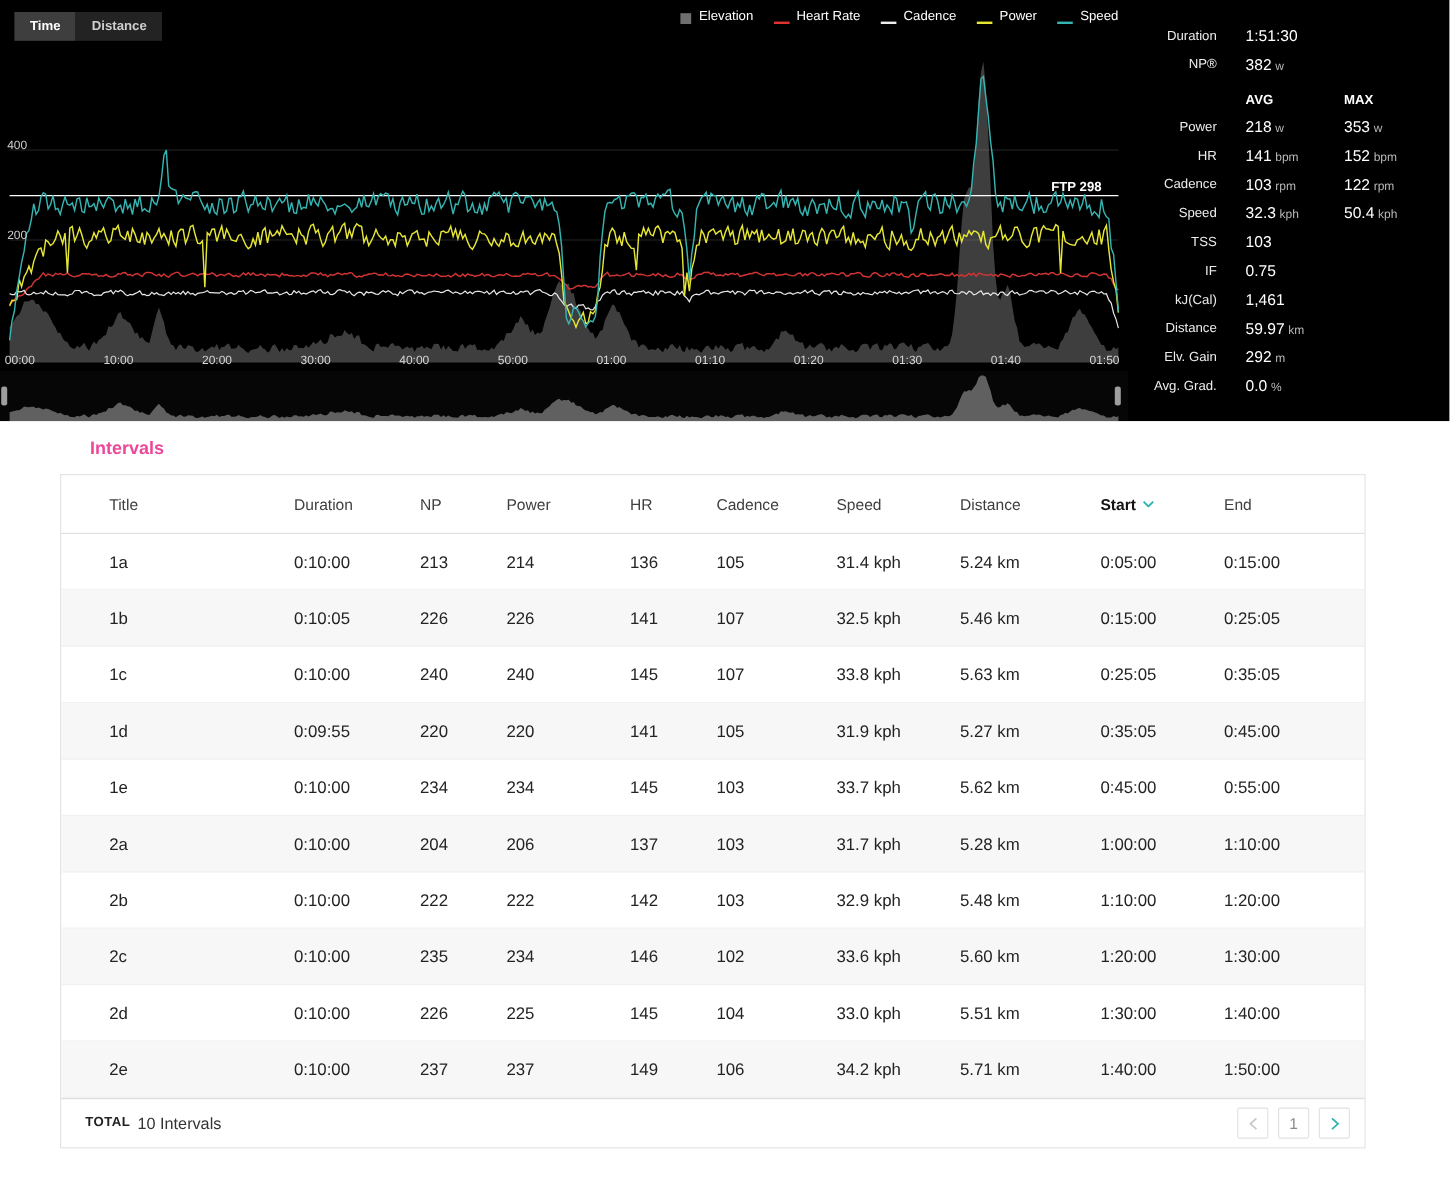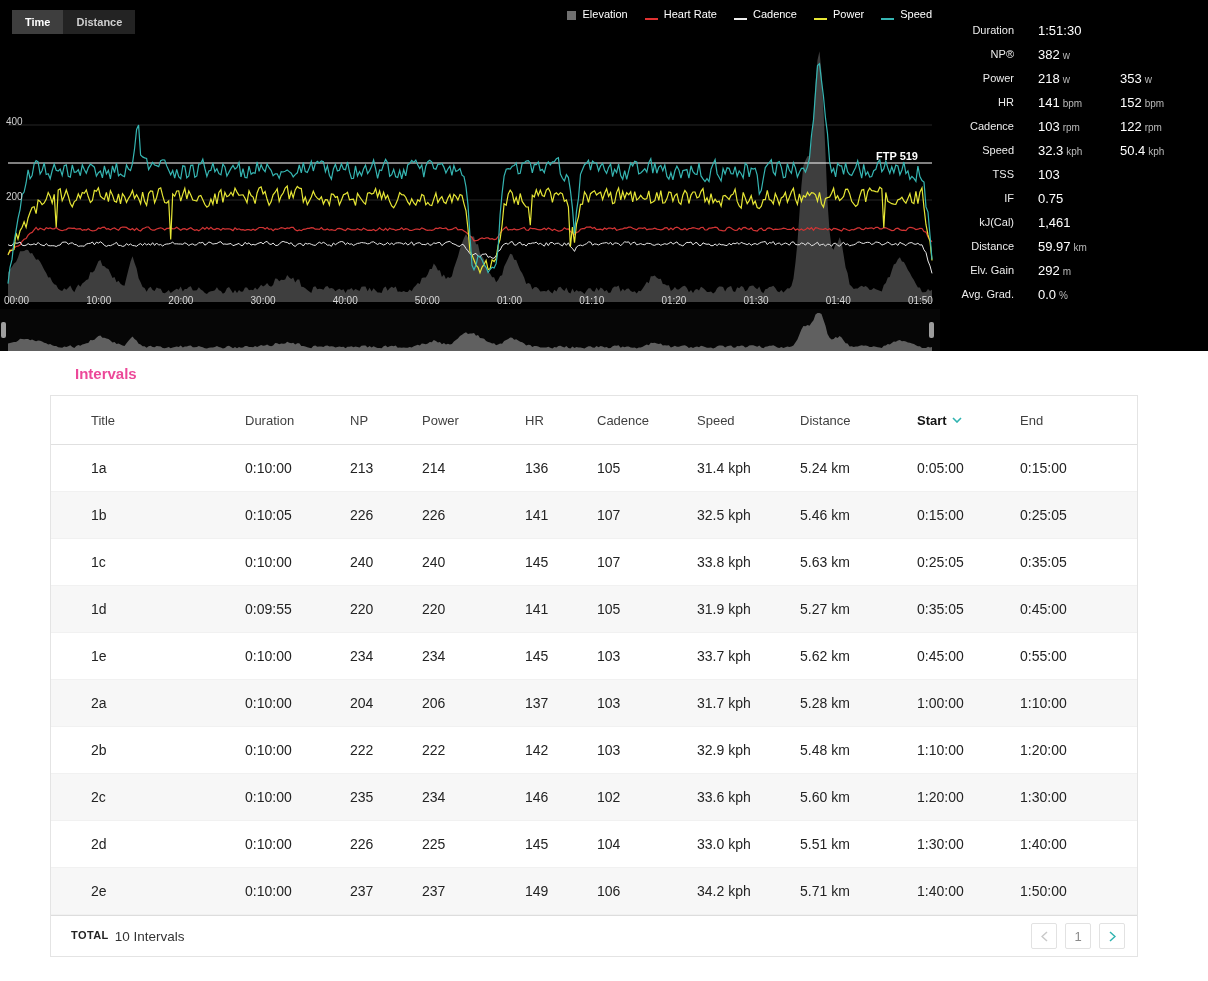--- a/index.html
+++ b/index.html
@@ -119,21 +119,21 @@
         <g id="g-lines">
             <polyline points="8.0,253.8 10.0,251.9 12.0,249.5 14.0,247.9 16.0,246.5 18.0,246.2 20.1,244.8 22.1,241.3 24.1,239.3 26.1,238.6 28.1,235.1 30.1,233.3 32.1,232.4 34.1,229.9 36.1,227.4 38.1,230.0 40.1,228.3 42.1,229.0 44.2,230.1 46.2,227.8 48.2,228.6 50.2,227.9 52.2,228.9 54.2,228.8 56.2,227.5 58.2,229.2 60.2,230.1 62.2,230.7 64.2,230.0 66.3,229.6 68.3,228.1 70.3,228.1 72.3,228.3 74.3,228.1 76.3,229.2 78.3,228.8 80.3,228.6 82.3,230.4 84.3,229.7 86.3,230.1 88.3,228.7 90.4,230.2 92.4,230.8 94.4,230.6 96.4,230.0 98.4,228.0 100.4,228.6 102.4,227.3 104.4,227.1 106.4,229.2 108.4,228.7 110.4,229.9 112.5,228.5 114.5,227.9 116.5,229.2 118.5,230.3 120.5,227.8 122.5,227.0 124.5,227.1 126.5,227.4 128.5,228.9 130.5,229.8 132.5,228.5 134.5,230.5 136.6,228.4 138.6,230.2 140.6,231.0 142.6,228.8 144.6,228.0 146.6,227.0 148.6,227.0 150.6,229.3 152.6,230.2 154.6,230.1 156.6,229.0 158.7,228.4 160.7,227.8 162.7,228.5 164.7,229.9 166.7,228.4 168.7,228.4 170.7,227.6 172.7,228.8 174.7,228.6 176.7,227.3 178.7,228.7 180.7,230.3 182.8,228.9 184.8,228.7 186.8,229.7 188.8,228.6 190.8,227.8 192.8,229.3 194.8,230.3 196.8,229.7 198.8,230.7 200.8,229.4 202.8,227.5 204.9,229.2 206.9,227.3 208.9,229.1 210.9,227.4 212.9,229.2 214.9,229.6 216.9,228.4 218.9,228.8 220.9,230.2 222.9,228.4 224.9,229.1 226.9,228.9 229.0,228.8 231.0,229.4 233.0,230.6 235.0,227.8 237.0,229.5 239.0,228.8 241.0,229.8 243.0,229.6 245.0,230.3 247.0,229.7 249.0,229.7 251.1,230.4 253.1,229.3 255.1,230.3 257.1,229.1 259.1,227.5 261.1,227.5 263.1,227.6 265.1,229.1 267.1,227.5 269.1,229.4 271.1,228.8 273.1,230.6 275.2,228.8 277.2,229.3 279.2,228.8 281.2,227.6 283.2,228.0 285.2,228.9 287.2,228.0 289.2,228.4 291.2,227.3 293.2,227.4 295.2,229.8 297.3,230.9 299.3,230.0 301.3,230.7 303.3,229.3 305.3,229.2 307.3,228.4 309.3,228.4 311.3,227.6 313.3,227.9 315.3,229.2 317.3,229.0 319.3,229.4 321.4,227.5 323.4,229.7 325.4,229.9 327.4,229.0 329.4,230.2 331.4,229.7 333.4,230.2 335.4,230.4 337.4,228.6 339.4,228.4 341.4,228.9 343.5,229.9 345.5,230.6 347.5,228.5 349.5,229.1 351.5,229.8 353.5,229.8 355.5,229.9 357.5,228.6 359.5,229.7 361.5,230.1 363.5,228.3 365.5,229.2 367.6,230.4 369.6,230.1 371.6,230.3 373.6,229.4 375.6,230.7 377.6,229.7 379.6,227.9 381.6,229.6 383.6,230.4 385.6,228.3 387.6,230.3 389.7,228.2 391.7,229.2 393.7,229.3 395.7,230.3 397.7,229.6 399.7,229.5 401.7,227.8 403.7,229.8 405.7,228.7 407.7,229.0 409.7,230.4 411.7,230.5 413.8,229.7 415.8,229.0 417.8,229.2 419.8,229.6 421.8,227.9 423.8,228.8 425.8,229.9 427.8,230.3 429.8,230.0 431.8,230.3 433.8,229.8 435.9,228.1 437.9,228.6 439.9,227.7 441.9,228.4 443.9,228.5 445.9,227.9 447.9,229.8 449.9,229.7 451.9,229.4 453.9,228.2 455.9,227.4 457.9,229.9 460.0,229.7 462.0,229.5 464.0,231.0 466.0,232.3 468.0,234.0 470.0,236.0 472.0,237.4 474.0,240.8 476.0,240.7 478.0,240.1 480.0,238.7 482.1,237.9 484.1,238.7 486.1,237.9 488.1,237.9 490.1,239.1 492.1,238.7 494.1,239.6 496.1,239.1 498.1,236.7 500.1,233.3 502.1,230.7 504.1,228.7 506.2,227.0 508.2,230.1 510.2,229.5 512.2,229.8 514.2,229.0 516.2,229.9 518.2,229.7 520.2,229.0 522.2,228.2 524.2,227.4 526.2,230.0 528.3,230.3 530.3,228.0 532.3,228.7 534.3,228.5 536.3,229.1 538.3,229.7 540.3,229.9 542.3,229.4 544.3,228.3 546.3,229.8 548.3,227.9 550.3,229.0 552.4,230.5 554.4,229.1 556.4,230.2 558.4,231.1 560.4,230.9 562.4,230.1 564.4,227.7 566.4,229.2 568.4,228.8 570.4,231.6 572.4,233.0 574.5,234.7 576.5,232.4 578.5,231.8 580.5,229.3 582.5,228.6 584.5,228.6 586.5,227.1 588.5,227.1 590.5,226.9 592.5,228.4 594.5,227.5 596.5,229.6 598.6,229.4 600.6,229.2 602.6,230.0 604.6,228.1 606.6,229.3 608.6,228.1 610.6,228.0 612.6,228.8 614.6,227.8 616.6,230.4 618.6,229.8 620.7,229.2 622.7,228.8 624.7,227.9 626.7,228.1 628.7,227.1 630.7,227.0 632.7,228.3 634.7,229.0 636.7,229.8 638.7,228.1 640.7,228.0 642.7,228.4 644.8,227.7 646.8,229.8 648.8,229.2 650.8,229.2 652.8,228.8 654.8,228.1 656.8,229.1 658.8,229.5 660.8,229.9 662.8,229.4 664.8,227.9 666.9,227.6 668.9,229.9 670.9,228.1 672.9,229.7 674.9,227.8 676.9,227.2 678.9,228.0 680.9,229.7 682.9,229.6 684.9,228.2 686.9,230.0 688.9,228.5 691.0,228.4 693.0,227.7 695.0,228.0 697.0,228.7 699.0,229.0 701.0,227.5 703.0,227.4 705.0,230.0 707.0,230.0 709.0,228.2 711.0,228.2 713.1,227.7 715.1,227.1 717.1,227.6 719.1,230.0 721.1,230.4 723.1,230.8 725.1,230.7 727.1,227.9 729.1,227.1 731.1,228.0 733.1,229.6 735.1,230.5 737.2,230.1 739.2,228.0 741.2,229.6 743.2,227.6 745.2,227.4 747.2,228.8 749.2,229.3 751.2,227.9 753.2,230.3 755.2,230.6 757.2,231.0 759.3,228.9 761.3,228.2 763.3,230.4 765.3,230.3 767.3,228.3 769.3,227.9 771.3,228.5 773.3,229.9 775.3,229.2 777.3,229.3 779.3,229.2 781.3,229.0 783.4,228.1 785.4,228.5 787.4,229.5 789.4,229.3 791.4,229.5 793.4,227.6 795.4,230.1 797.4,228.9 799.4,230.2 801.4,228.9 803.4,230.4 805.5,229.6 807.5,227.8 809.5,229.3 811.5,227.7 813.5,230.3 815.5,227.7 817.5,228.0 819.5,229.0 821.5,229.2 823.5,229.3 825.5,228.5 827.5,229.9 829.6,228.8 831.6,230.4 833.6,228.4 835.6,228.7 837.6,229.4 839.6,230.1 841.6,231.0 843.6,228.5 845.6,229.0 847.6,230.0 849.6,230.5 851.7,229.5 853.7,229.8 855.7,228.9 857.7,227.9 859.7,227.8 861.7,229.4 863.7,229.6 865.7,228.0 867.7,228.6 869.7,228.1 871.7,227.8 873.7,228.9 875.8,227.3 877.8,227.3 879.8,228.8 881.8,228.9 883.8,227.6 885.8,227.8 887.8,228.8 889.8,229.6 891.8,230.6 893.8,230.4 895.8,228.6 897.9,228.2 899.9,229.6 901.9,230.4 903.9,230.2 905.9,230.6 907.9,228.3 909.9,227.3 911.9,227.7 913.9,228.2 915.9,229.6 917.9,229.2 919.9,228.4 922.0,228.5 924.0,231.5 926.0,232.1 928.0,237.0 930.0,239.8 932.0,241.7" fill="none" stroke="#d23434" stroke-width="1.2"></polyline>
             <polyline points="8.0,244.7 10.0,245.6 12.0,245.5 14.0,242.6 16.0,243.2 18.0,243.1 20.1,242.0 22.1,245.2 24.1,245.7 26.1,245.2 28.1,243.6 30.1,244.8 32.1,244.6 34.1,243.8 36.1,244.9 38.1,242.4 40.1,244.4 42.1,245.2 44.2,245.8 46.2,243.6 48.2,245.5 50.2,245.8 52.2,245.7 54.2,245.8 56.2,246.5 58.2,245.4 60.2,245.0 62.2,242.3 64.2,242.1 66.3,242.1 68.3,244.3 70.3,243.2 72.3,242.8 74.3,244.4 76.3,244.7 78.3,246.3 80.3,246.0 82.3,246.0 84.3,246.2 86.3,244.0 88.3,243.5 90.4,243.3 92.4,242.0 94.4,244.8 96.4,242.2 98.4,243.1 100.4,241.8 102.4,243.1 104.4,245.4 106.4,246.4 108.4,245.4 110.4,245.7 112.5,244.7 114.5,243.7 116.5,242.4 118.5,245.5 120.5,245.4 122.5,246.4 124.5,246.0 126.5,243.6 128.5,245.2 130.5,244.0 132.5,245.5 134.5,245.7 136.6,246.3 138.6,244.6 140.6,243.6 142.6,245.4 144.6,243.3 146.6,244.9 148.6,243.8 150.6,245.2 152.6,242.7 154.6,245.4 156.6,243.0 158.7,245.1 160.7,244.5 162.7,246.0 164.7,244.5 166.7,244.0 168.7,243.9 170.7,243.3 172.7,242.2 174.7,243.9 176.7,243.8 178.7,244.0 180.7,244.0 182.8,244.3 184.8,242.8 186.8,243.8 188.8,245.5 190.8,244.3 192.8,243.9 194.8,245.2 196.8,244.7 198.8,242.6 200.8,242.9 202.8,242.3 204.9,245.2 206.9,243.8 208.9,242.0 210.9,242.7 212.9,244.1 214.9,243.7 216.9,243.5 218.9,242.2 220.9,241.7 222.9,244.2 224.9,244.0 226.9,244.3 229.0,243.9 231.0,243.5 233.0,245.7 235.0,245.0 237.0,244.2 239.0,243.4 241.0,245.6 243.0,245.3 245.0,242.3 247.0,244.2 249.0,242.8 251.1,245.1 253.1,244.3 255.1,245.0 257.1,243.9 259.1,243.0 261.1,242.4 263.1,243.9 265.1,242.1 267.1,241.4 269.1,243.9 271.1,244.5 273.1,243.0 275.2,245.3 277.2,245.5 279.2,244.3 281.2,242.1 283.2,241.4 285.2,242.2 287.2,242.4 289.2,243.9 291.2,242.7 293.2,245.3 295.2,246.4 297.3,244.4 299.3,243.5 301.3,243.8 303.3,246.0 305.3,243.2 307.3,244.0 309.3,243.5 311.3,244.3 313.3,245.1 315.3,245.4 317.3,243.6 319.3,242.2 321.4,243.5 323.4,242.3 325.4,243.4 327.4,245.2 329.4,245.0 331.4,246.3 333.4,243.0 335.4,244.7 337.4,243.3 339.4,242.1 341.4,241.5 343.5,242.0 345.5,244.7 347.5,242.8 349.5,244.2 351.5,243.9 353.5,245.4 355.5,244.4 357.5,243.4 359.5,243.2 361.5,242.5 363.5,242.8 365.5,243.0 367.6,243.9 369.6,243.5 371.6,242.1 373.6,241.8 375.6,243.2 377.6,244.5 379.6,243.2 381.6,243.9 383.6,245.0 385.6,244.2 387.6,242.5 389.7,244.6 391.7,243.1 393.7,244.7 395.7,243.1 397.7,242.8 399.7,242.8 401.7,243.3 403.7,244.3 405.7,242.7 407.7,245.1 409.7,243.7 411.7,241.9 413.8,245.4 415.8,243.6 417.8,242.9 419.8,242.7 421.8,244.4 423.8,244.5 425.8,244.7 427.8,243.0 429.8,245.3 431.8,244.7 433.8,242.9 435.9,243.5 437.9,242.6 439.9,242.5 441.9,245.6 443.9,243.9 445.9,242.4 447.9,241.8 449.9,241.3 451.9,243.3 453.9,244.0 455.9,244.8 457.9,246.1 460.0,246.4 462.0,244.2 464.0,245.2 466.0,248.6 468.0,250.9 470.0,253.8 472.0,255.5 474.0,254.2 476.0,253.4 478.0,256.0 480.0,257.1 482.1,254.3 484.1,254.2 486.1,253.8 488.1,257.3 490.1,256.6 492.1,258.0 494.1,258.3 496.1,255.5 498.1,251.1 500.1,250.1 502.1,246.0 504.1,244.2 506.2,243.2 508.2,244.4 510.2,242.2 512.2,241.5 514.2,244.9 516.2,245.2 518.2,243.0 520.2,242.3 522.2,245.0 524.2,244.4 526.2,246.0 528.3,243.4 530.3,243.7 532.3,243.0 534.3,243.0 536.3,242.2 538.3,244.3 540.3,243.3 542.3,244.6 544.3,246.2 546.3,242.7 548.3,245.6 550.3,242.6 552.4,242.5 554.4,244.3 556.4,243.4 558.4,243.2 560.4,244.7 562.4,245.9 564.4,242.8 566.4,245.3 568.4,242.8 570.4,246.7 572.4,248.4 574.5,251.4 576.5,247.0 578.5,245.6 580.5,245.1 582.5,245.7 584.5,244.6 586.5,243.7 588.5,241.9 590.5,242.0 592.5,245.2 594.5,243.9 596.5,244.2 598.6,245.0 600.6,243.8 602.6,243.2 604.6,242.9 606.6,242.6 608.6,243.8 610.6,242.4 612.6,245.1 614.6,242.9 616.6,243.1 618.6,243.7 620.7,245.8 622.7,243.6 624.7,241.8 626.7,242.2 628.7,241.9 630.7,244.7 632.7,242.8 634.7,242.1 636.7,244.9 638.7,244.3 640.7,243.6 642.7,244.5 644.8,244.7 646.8,243.2 648.8,243.4 650.8,243.7 652.8,245.0 654.8,245.3 656.8,244.2 658.8,244.1 660.8,245.3 662.8,244.4 664.8,243.7 666.9,244.4 668.9,243.4 670.9,242.0 672.9,244.2 674.9,243.0 676.9,241.9 678.9,244.5 680.9,245.0 682.9,246.0 684.9,243.8 686.9,242.4 688.9,242.6 691.0,242.0 693.0,244.9 695.0,242.8 697.0,242.6 699.0,245.3 701.0,245.5 703.0,242.8 705.0,243.8 707.0,244.3 709.0,244.0 711.0,245.7 713.1,245.6 715.1,244.0 717.1,245.6 719.1,243.7 721.1,244.8 723.1,244.7 725.1,245.3 727.1,245.6 729.1,243.3 731.1,244.9 733.1,243.2 735.1,243.8 737.2,242.7 739.2,244.3 741.2,242.3 743.2,243.3 745.2,243.9 747.2,244.7 749.2,243.3 751.2,245.3 753.2,244.1 755.2,243.5 757.2,244.6 759.3,243.3 761.3,242.3 763.3,241.9 765.3,241.5 767.3,244.6 769.3,242.6 771.3,243.0 773.3,241.6 775.3,244.8 777.3,243.5 779.3,243.0 781.3,244.9 783.4,243.9 785.4,243.0 787.4,243.8 789.4,245.2 791.4,242.3 793.4,241.8 795.4,244.4 797.4,244.8 799.4,244.7 801.4,243.0 803.4,243.5 805.5,245.1 807.5,242.7 809.5,243.6 811.5,245.7 813.5,245.0 815.5,243.6 817.5,242.3 819.5,245.5 821.5,244.5 823.5,244.2 825.5,246.1 827.5,244.1 829.6,244.5 831.6,246.2 833.6,243.5 835.6,243.2 837.6,245.4 839.6,246.2 841.6,243.8 843.6,242.3 845.6,244.7 847.6,243.8 849.6,245.9 851.7,245.2 853.7,244.8 855.7,243.9 857.7,242.2 859.7,242.0 861.7,243.1 863.7,243.5 865.7,242.6 867.7,242.3 869.7,242.6 871.7,244.5 873.7,243.7 875.8,242.0 877.8,242.3 879.8,242.9 881.8,245.1 883.8,244.4 885.8,243.4 887.8,242.0 889.8,243.4 891.8,244.9 893.8,244.4 895.8,243.5 897.9,245.4 899.9,242.3 901.9,243.5 903.9,244.3 905.9,245.7 907.9,243.5 909.9,242.8 911.9,242.6 913.9,244.0 915.9,244.3 917.9,243.2 919.9,245.0 922.0,244.8 924.0,249.9 926.0,252.6 928.0,261.0 930.0,265.9 932.0,273.4" fill="none" stroke="#e8e8e8" stroke-width="1"></polyline>
             <polyline points="8.0,254.9 10.0,250.2 12.0,250.5 14.0,249.6 16.0,233.0 18.0,239.0 20.1,230.6 22.1,227.2 24.1,221.8 26.1,227.4 28.1,218.0 30.1,212.3 32.1,207.5 34.1,206.7 36.1,213.7 38.1,200.0 40.1,201.5 42.1,204.6 44.2,202.9 46.2,199.3 48.2,192.5 50.2,196.4 52.2,203.1 54.2,194.3 56.2,227.3 58.2,190.1 60.2,188.7 62.2,200.8 64.2,196.3 66.3,190.0 68.3,196.0 70.3,203.6 72.3,206.8 74.3,201.6 76.3,200.2 78.3,193.9 80.3,198.3 82.3,192.5 84.3,193.2 86.3,189.9 88.3,196.8 90.4,202.4 92.4,200.5 94.4,190.4 96.4,191.2 98.4,187.9 100.4,196.1 102.4,198.0 104.4,199.4 106.4,192.4 108.4,201.6 110.4,190.6 112.5,195.1 114.5,201.4 116.5,202.1 118.5,193.9 120.5,203.8 122.5,193.7 124.5,196.6 126.5,202.4 128.5,198.3 130.5,195.3 132.5,190.4 134.5,198.4 136.6,194.7 138.6,198.6 140.6,203.8 142.6,192.1 144.6,201.3 146.6,205.3 148.6,193.6 150.6,191.0 152.6,191.2 154.6,202.8 156.6,197.5 158.7,188.9 160.7,187.8 162.7,195.9 164.7,202.6 166.7,203.0 168.7,200.9 170.7,239.4 172.7,193.9 174.7,196.1 176.7,191.0 178.7,190.9 180.7,201.2 182.8,194.1 184.8,188.4 186.8,199.0 188.8,191.0 190.8,195.1 192.8,200.0 194.8,200.5 196.8,201.1 198.8,196.2 200.8,195.4 202.8,199.8 204.9,204.5 206.9,207.2 208.9,205.6 210.9,199.0 212.9,204.2 214.9,193.5 216.9,204.0 218.9,192.4 220.9,189.8 222.9,202.4 224.9,192.5 226.9,196.7 229.0,195.5 231.0,192.3 233.0,195.7 235.0,188.2 237.0,192.1 239.0,195.3 241.0,195.0 243.0,194.8 245.0,198.3 247.0,202.7 249.0,190.9 251.1,195.6 253.1,197.1 255.1,203.7 257.1,193.0 259.1,187.9 261.1,186.9 263.1,193.9 265.1,191.5 267.1,199.3 269.1,205.3 271.1,201.8 273.1,194.8 275.2,192.2 277.2,188.8 279.2,201.3 281.2,195.9 283.2,193.0 285.2,188.0 287.2,186.1 289.2,199.1 291.2,191.5 293.2,197.6 295.2,189.9 297.3,186.5 299.3,188.1 301.3,188.6 303.3,202.0 305.3,197.1 307.3,204.7 309.3,200.9 311.3,196.9 313.3,191.2 315.3,195.8 317.3,198.1 319.3,199.7 321.4,196.8 323.4,204.0 325.4,199.7 327.4,199.8 329.4,205.1 331.4,194.0 333.4,194.3 335.4,197.4 337.4,196.5 339.4,204.8 341.4,200.3 343.5,194.8 345.5,193.9 347.5,192.3 349.5,199.8 351.5,199.4 353.5,199.2 355.5,205.5 357.5,193.4 359.5,196.6 361.5,199.5 363.5,202.4 365.5,204.1 367.6,193.2 369.6,192.6 371.6,194.0 373.6,193.3 375.6,188.6 377.6,197.0 379.6,191.0 381.6,198.9 383.6,192.2 385.6,198.7 387.6,195.3 389.7,201.6 391.7,205.9 393.7,207.8 395.7,204.3 397.7,199.5 399.7,192.7 401.7,194.7 403.7,194.9 405.7,197.2 407.7,201.9 409.7,204.7 411.7,198.9 413.8,203.0 415.8,205.2 417.8,199.8 419.8,201.5 421.8,194.5 423.8,195.6 425.8,204.8 427.8,202.5 429.8,205.0 431.8,205.6 433.8,199.1 435.9,193.1 437.9,202.6 439.9,198.9 441.9,196.7 443.9,202.1 445.9,203.5 447.9,198.1 449.9,194.6 451.9,202.2 453.9,194.4 455.9,196.4 457.9,200.1 460.0,194.5 462.0,195.5 464.0,203.8 466.0,210.9 468.0,228.9 470.0,251.6 472.0,255.0 474.0,259.9 476.0,265.1 478.0,267.3 480.0,272.7 482.1,267.1 484.1,264.4 486.1,260.3 488.1,269.6 490.1,268.9 492.1,259.8 494.1,261.5 496.1,258.6 498.1,245.4 500.1,239.3 502.1,224.8 504.1,203.8 506.2,205.2 508.2,194.1 510.2,190.2 512.2,193.0 514.2,202.4 516.2,197.4 518.2,204.9 520.2,193.5 522.2,201.4 524.2,204.4 526.2,207.0 528.3,207.0 530.3,225.2 532.3,195.2 534.3,197.0 536.3,189.8 538.3,195.6 540.3,190.3 542.3,195.5 544.3,196.5 546.3,190.0 548.3,188.2 550.3,191.9 552.4,202.3 554.4,194.2 556.4,192.8 558.4,194.9 560.4,192.7 562.4,193.8 564.4,201.3 566.4,200.0 568.4,207.0 570.4,246.6 572.4,227.1 574.5,242.6 576.5,224.1 578.5,216.8 580.5,204.4 582.5,204.1 584.5,191.9 586.5,195.3 588.5,202.4 590.5,193.7 592.5,192.0 594.5,190.8 596.5,195.0 598.6,193.3 600.6,192.2 602.6,199.7 604.6,193.2 606.6,188.8 608.6,196.3 610.6,192.6 612.6,203.6 614.6,202.9 616.6,192.6 618.6,188.0 620.7,200.0 622.7,191.4 624.7,198.3 626.7,192.7 628.7,194.8 630.7,191.8 632.7,202.0 634.7,191.6 636.7,200.0 638.7,198.4 640.7,195.3 642.7,198.1 644.8,199.3 646.8,198.5 648.8,190.9 650.8,203.1 652.8,201.9 654.8,200.6 656.8,192.4 658.8,200.4 660.8,190.5 662.8,203.1 664.8,202.8 666.9,198.6 668.9,192.0 670.9,192.6 672.9,201.1 674.9,195.6 676.9,193.8 678.9,202.4 680.9,204.4 682.9,195.0 684.9,190.4 686.9,193.3 688.9,203.5 691.0,195.1 693.0,192.0 695.0,192.0 697.0,198.0 699.0,196.9 701.0,191.4 703.0,188.6 705.0,201.6 707.0,197.8 709.0,203.4 711.0,193.6 713.1,202.9 715.1,199.2 717.1,202.1 719.1,201.1 721.1,206.1 723.1,196.0 725.1,195.5 727.1,197.4 729.1,199.5 731.1,195.3 733.1,194.2 735.1,189.2 737.2,201.4 739.2,206.0 741.2,208.1 743.2,192.4 745.2,197.9 747.2,203.7 749.2,200.6 751.2,195.7 753.2,204.2 755.2,201.2 757.2,207.5 759.3,208.6 761.3,206.2 763.3,199.6 765.3,199.6 767.3,190.3 769.3,199.6 771.3,200.5 773.3,203.8 775.3,193.6 777.3,198.2 779.3,204.6 781.3,197.9 783.4,196.5 785.4,192.4 787.4,202.1 789.4,197.2 791.4,191.7 793.4,188.3 795.4,199.1 797.4,204.4 799.4,193.8 801.4,201.4 803.4,195.7 805.5,197.1 807.5,192.4 809.5,195.5 811.5,192.6 813.5,193.0 815.5,194.8 817.5,201.2 819.5,192.4 821.5,203.7 823.5,207.2 825.5,198.4 827.5,197.6 829.6,197.1 831.6,193.2 833.6,188.2 835.6,198.9 837.6,195.7 839.6,200.5 841.6,198.8 843.6,196.4 845.6,189.4 847.6,189.1 849.6,193.7 851.7,201.3 853.7,203.9 855.7,206.3 857.7,204.7 859.7,196.2 861.7,190.1 863.7,189.6 865.7,202.0 867.7,191.7 869.7,188.1 871.7,190.7 873.7,190.9 875.8,191.6 877.8,191.8 879.8,187.2 881.8,188.7 883.8,227.6 885.8,192.5 887.8,201.3 889.8,202.6 891.8,203.7 893.8,204.1 895.8,204.3 897.9,199.8 899.9,199.1 901.9,197.3 903.9,200.9 905.9,203.2 907.9,198.4 909.9,193.7 911.9,202.4 913.9,203.6 915.9,191.3 917.9,203.6 919.9,192.3 922.0,187.9 924.0,207.8 926.0,224.7 928.0,234.9 930.0,241.6 932.0,260.5" fill="none" stroke="#e6e635" stroke-width="1.2"></polyline>
             <polyline points="8.0,283.6 10.0,267.3 12.0,259.4 14.0,242.0 16.0,230.9 18.0,218.7 20.1,209.3 22.1,194.7 24.1,192.1 26.1,183.0 28.1,169.8 30.1,178.7 32.1,175.5 34.1,164.1 36.1,160.6 38.1,161.9 40.1,174.0 42.1,170.5 44.2,162.8 46.2,174.5 48.2,173.7 50.2,178.7 52.2,170.5 54.2,164.0 56.2,170.2 58.2,171.0 60.2,169.1 62.2,175.4 64.2,165.6 66.3,164.9 68.3,176.3 70.3,177.1 72.3,164.8 74.3,172.3 76.3,171.9 78.3,169.7 80.3,175.7 82.3,164.9 84.3,169.5 86.3,173.2 88.3,167.6 90.4,164.1 92.4,165.5 94.4,167.2 96.4,176.2 98.4,172.7 100.4,171.1 102.4,177.8 104.4,165.9 106.4,173.9 108.4,170.4 110.4,178.8 112.5,165.9 114.5,172.6 116.5,163.1 118.5,175.8 120.5,174.0 122.5,175.8 124.5,176.6 126.5,164.9 128.5,169.1 130.5,170.6 132.5,163.3 134.5,149.2 136.6,129.5 138.6,125.1 140.6,155.0 142.6,156.9 144.6,157.9 146.6,158.5 148.6,169.6 150.6,166.1 152.6,162.4 154.6,165.0 156.6,165.6 158.7,166.6 160.7,160.7 162.7,159.8 164.7,160.0 166.7,165.9 168.7,170.3 170.7,174.7 172.7,170.4 174.7,178.0 176.7,169.3 178.7,176.7 180.7,178.8 182.8,165.8 184.8,166.3 186.8,177.8 188.8,175.9 190.8,165.4 192.8,165.2 194.8,177.3 196.8,175.9 198.8,164.1 200.8,163.8 202.8,159.2 204.9,168.5 206.9,176.4 208.9,170.9 210.9,170.2 212.9,162.9 214.9,171.7 216.9,168.7 218.9,173.7 220.9,174.8 222.9,164.0 224.9,166.9 226.9,176.1 229.0,172.1 231.0,168.4 233.0,165.4 235.0,169.0 237.0,167.4 239.0,162.6 241.0,176.8 243.0,168.7 245.0,177.4 247.0,177.8 249.0,166.2 251.1,174.3 253.1,172.7 255.1,173.3 257.1,161.9 259.1,171.3 261.1,164.7 263.1,169.2 265.1,171.7 267.1,163.9 269.1,167.7 271.1,170.4 273.1,175.7 275.2,173.9 277.2,173.8 279.2,178.3 281.2,171.6 283.2,172.0 285.2,171.2 287.2,170.0 289.2,171.6 291.2,173.2 293.2,176.9 295.2,174.6 297.3,172.8 299.3,165.0 301.3,172.8 303.3,162.5 305.3,171.6 307.3,172.4 309.3,167.8 311.3,161.4 313.3,171.0 315.3,163.5 317.3,161.4 319.3,163.0 321.4,160.9 323.4,161.7 325.4,171.7 327.4,165.7 329.4,175.2 331.4,179.1 333.4,169.0 335.4,164.3 337.4,170.9 339.4,170.3 341.4,163.9 343.5,169.2 345.5,169.7 347.5,161.8 349.5,171.9 351.5,178.5 353.5,178.3 355.5,165.8 357.5,176.0 359.5,171.6 361.5,175.6 363.5,169.0 365.5,165.2 367.6,173.5 369.6,170.6 371.6,166.2 373.6,160.1 375.6,168.7 377.6,178.4 379.6,170.0 381.6,170.6 383.6,164.2 385.6,159.4 387.6,162.6 389.7,176.3 391.7,174.7 393.7,169.4 395.7,176.8 397.7,177.4 399.7,170.4 401.7,178.8 403.7,169.5 405.7,175.9 407.7,164.8 409.7,163.6 411.7,160.4 413.8,162.4 415.8,160.1 417.8,165.0 419.8,168.6 421.8,165.0 423.8,177.1 425.8,166.2 427.8,161.7 429.8,160.3 431.8,162.0 433.8,168.6 435.9,169.2 437.9,164.2 439.9,164.2 441.9,163.5 443.9,167.1 445.9,172.9 447.9,169.0 449.9,166.2 451.9,175.4 453.9,165.5 455.9,171.4 457.9,170.5 460.0,168.5 462.0,175.2 464.0,176.6 466.0,186.9 468.0,205.1 470.0,236.8 472.0,265.3 474.0,269.8 476.0,265.1 478.0,256.0 480.0,256.5 482.1,260.0 484.1,264.9 486.1,267.3 488.1,272.4 490.1,269.4 492.1,267.3 494.1,268.1 496.1,263.7 498.1,248.8 500.1,214.5 502.1,193.3 504.1,176.2 506.2,169.3 508.2,168.7 510.2,169.1 512.2,166.2 514.2,165.6 516.2,163.0 518.2,173.8 520.2,173.3 522.2,163.1 524.2,162.9 526.2,161.0 528.3,160.6 530.3,162.9 532.3,172.8 534.3,164.4 536.3,164.7 538.3,161.9 540.3,170.6 542.3,169.4 544.3,172.7 546.3,164.7 548.3,161.8 550.3,165.0 552.4,161.8 554.4,161.7 556.4,158.6 558.4,157.7 560.4,174.1 562.4,178.3 564.4,180.9 566.4,174.7 568.4,177.6 570.4,190.4 572.4,207.6 574.5,233.8 576.5,211.3 578.5,198.1 580.5,174.3 582.5,169.5 584.5,164.7 586.5,163.0 588.5,160.2 590.5,170.2 592.5,161.1 594.5,162.8 596.5,163.0 598.6,170.8 600.6,165.9 602.6,163.4 604.6,170.0 606.6,173.4 608.6,167.4 610.6,164.0 612.6,176.7 614.6,169.2 616.6,172.6 618.6,164.2 620.7,175.6 622.7,179.3 624.7,170.7 626.7,179.3 628.7,170.9 630.7,163.0 632.7,165.9 634.7,161.3 636.7,162.0 638.7,173.8 640.7,173.0 642.7,171.0 644.8,168.7 646.8,172.1 648.8,162.6 650.8,158.7 652.8,173.1 654.8,162.8 656.8,173.2 658.8,167.0 660.8,165.4 662.8,170.7 664.8,165.1 666.9,176.4 668.9,179.2 670.9,172.7 672.9,179.8 674.9,170.8 676.9,166.1 678.9,169.9 680.9,178.1 682.9,170.6 684.9,170.1 686.9,169.6 688.9,178.1 691.0,165.8 693.0,171.6 695.0,174.0 697.0,174.6 699.0,163.1 701.0,175.9 703.0,178.8 705.0,181.5 707.0,178.6 709.0,181.5 711.0,169.2 713.1,163.9 715.1,159.6 717.1,173.7 719.1,177.2 721.1,181.0 723.1,168.6 725.1,173.9 727.1,167.8 729.1,168.3 731.1,173.6 733.1,173.9 735.1,166.6 737.2,176.3 739.2,170.9 741.2,173.7 743.2,178.0 745.2,163.3 747.2,165.4 749.2,176.9 751.2,168.1 753.2,169.0 755.2,168.2 757.2,175.2 759.3,194.0 761.3,190.3 763.3,178.5 765.3,167.6 767.3,164.9 769.3,162.5 771.3,159.8 773.3,172.2 775.3,175.1 777.3,162.7 779.3,161.6 781.3,167.1 783.4,177.7 785.4,177.1 787.4,163.7 789.4,170.3 791.4,173.3 793.4,162.6 795.4,167.8 797.4,177.0 799.4,172.3 801.4,168.4 803.4,168.2 805.5,172.0 807.5,166.7 809.5,157.9 811.5,135.2 813.5,119.9 815.5,92.1 817.5,65.6 819.5,63.8 821.5,80.6 823.5,96.7 825.5,118.2 827.5,133.6 829.6,161.4 831.6,172.1 833.6,168.5 835.6,176.8 837.6,163.4 839.6,165.6 841.6,165.8 843.6,174.3 845.6,162.8 847.6,171.7 849.6,174.5 851.7,175.4 853.7,171.3 855.7,167.3 857.7,160.8 859.7,169.6 861.7,178.1 863.7,164.3 865.7,175.0 867.7,171.9 869.7,177.0 871.7,176.6 873.7,170.7 875.8,169.3 877.8,162.3 879.8,159.9 881.8,171.6 883.8,168.7 885.8,161.2 887.8,168.0 889.8,173.4 891.8,166.7 893.8,172.6 895.8,165.0 897.9,166.0 899.9,174.7 901.9,170.0 903.9,162.0 905.9,173.6 907.9,170.9 909.9,179.3 911.9,176.5 913.9,178.4 915.9,181.3 917.9,166.2 919.9,176.5 922.0,180.6 924.0,182.1 926.0,206.9 928.0,212.1 930.0,235.4 932.0,259.5" fill="none" stroke="#35b5b2" stroke-width="1.2"></polyline>
           </g>
       </svg>
 
       <span class="ytick t400">400</span>
       <span class="ytick t200">200</span>
-      <span class="ftp-label">FTP 519</span>
+      <span class="ftp-label">FTP 298</span>
 
       <div class="x-ticks">
 
       <span class="x-tick">00:00</span>
           <span class="x-tick">10:00</span>
           <span class="x-tick">20:00</span>
           <span class="x-tick">30:00</span>
           <span class="x-tick">40:00</span>
           <span class="x-tick">50:00</span>
           <span class="x-tick">01:00</span>
@@ -167,20 +167,25 @@
           </div>
 
           <div class="srow">
             <div class="sl">NP®</div>
             <div class="sv" style="grid-column:2 / span 2">
               <span class="num">382</span><span class="u">w</span>
             </div>
           </div>
         </div>
 
+      <div class="srow shead">
+        <div class="sl"></div>
+        <div class="avgmax">AVG</div>
+        <div class="avgmax">MAX</div>
+      </div>
 
       <div>
 
           <div class="srow">
             <div class="sl">Power</div>
             <div class="sv">
               <span class="num">218</span><span class="u">w</span>
             </div>
             <div class="sv">
               <span class="num">353</span><span class="u">w</span>

